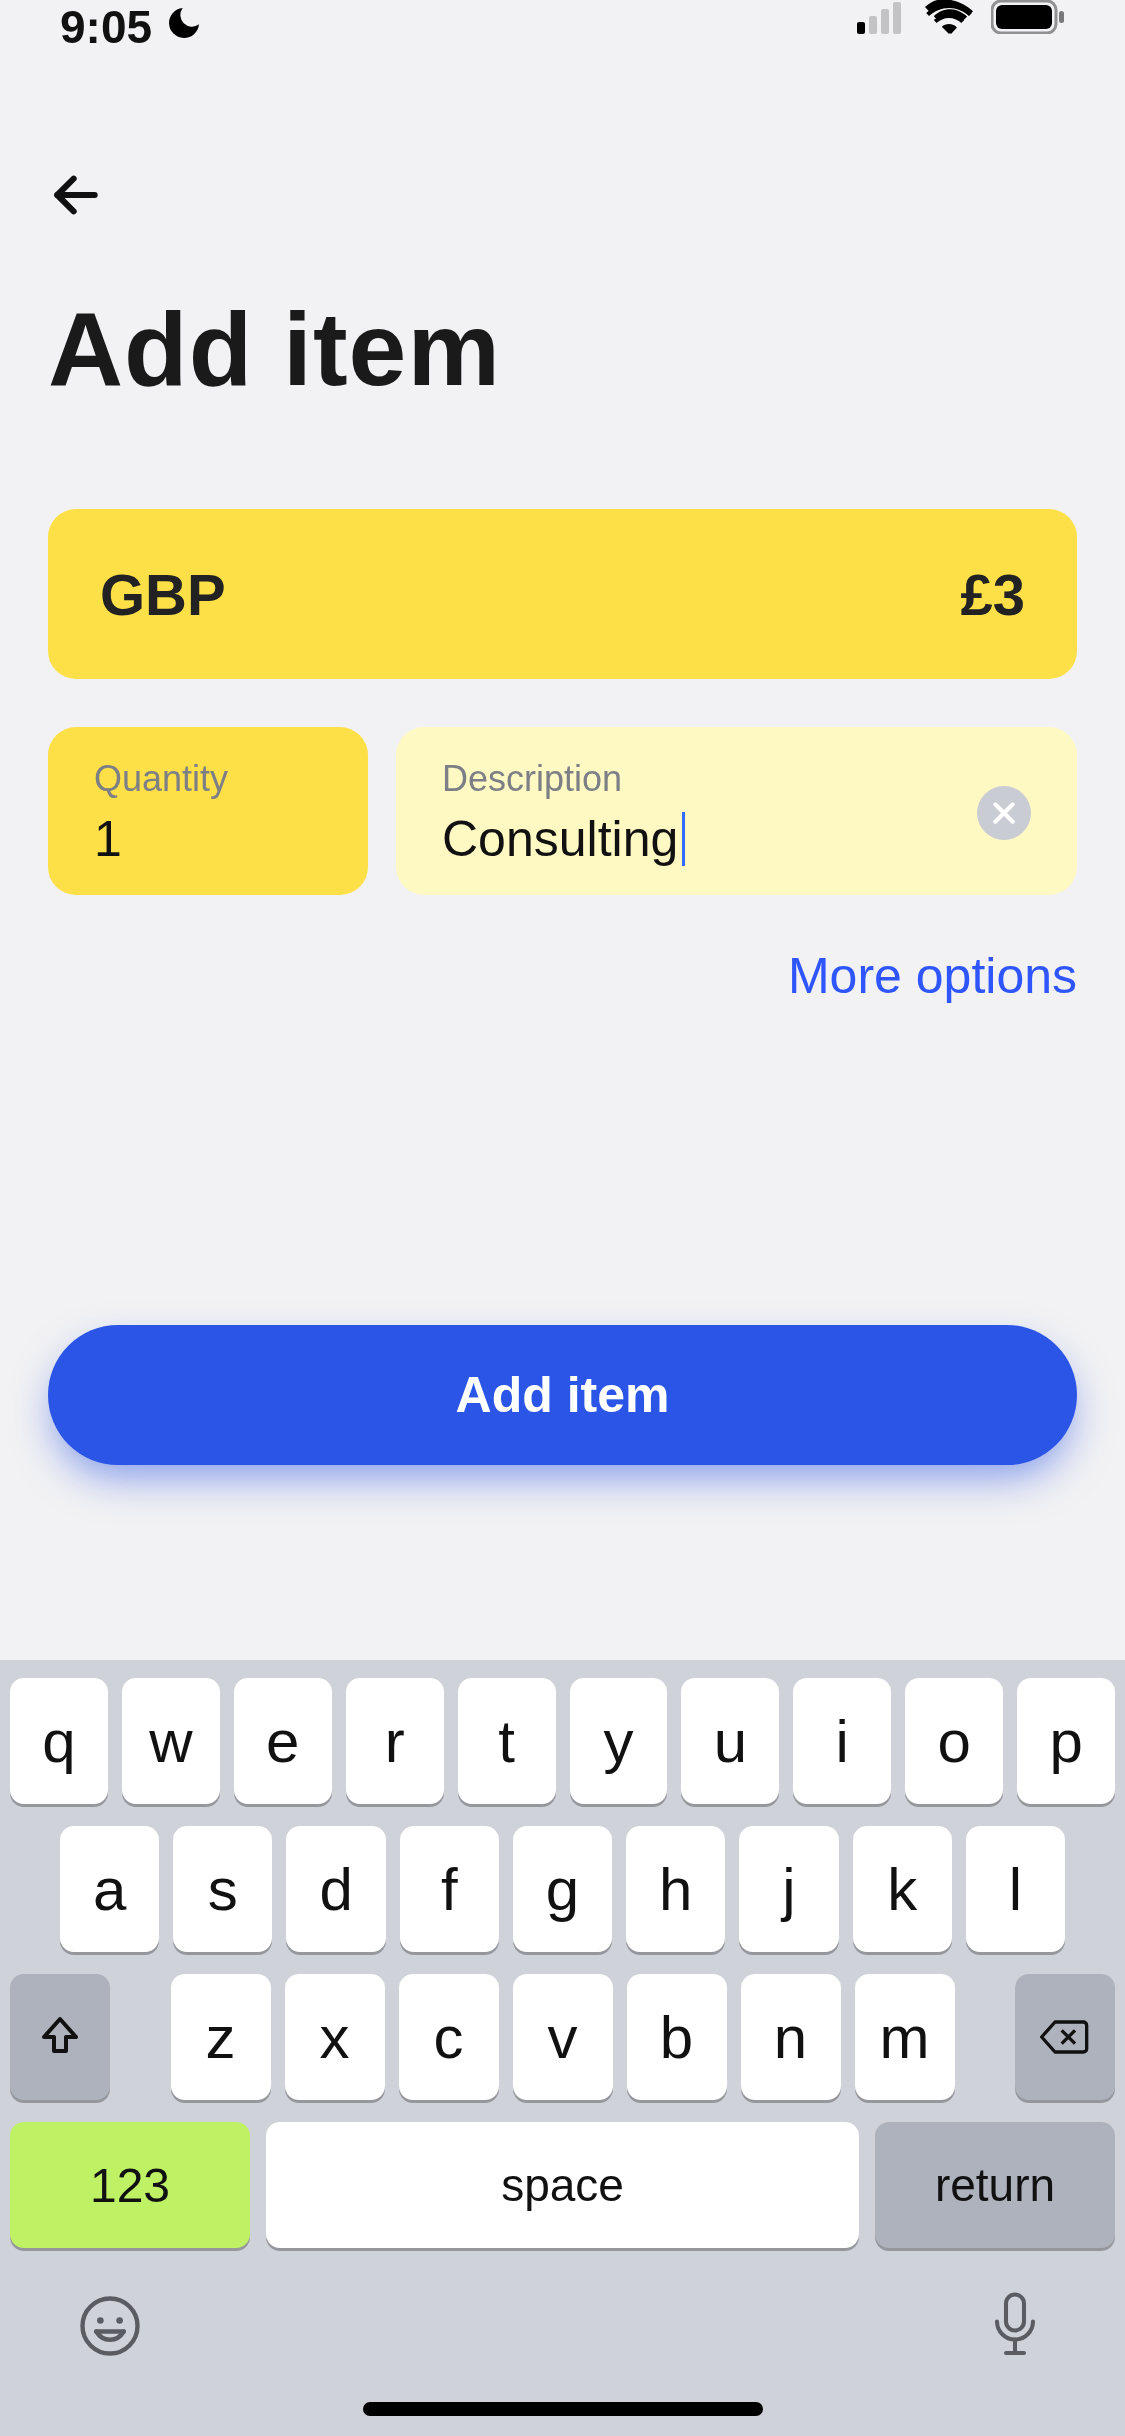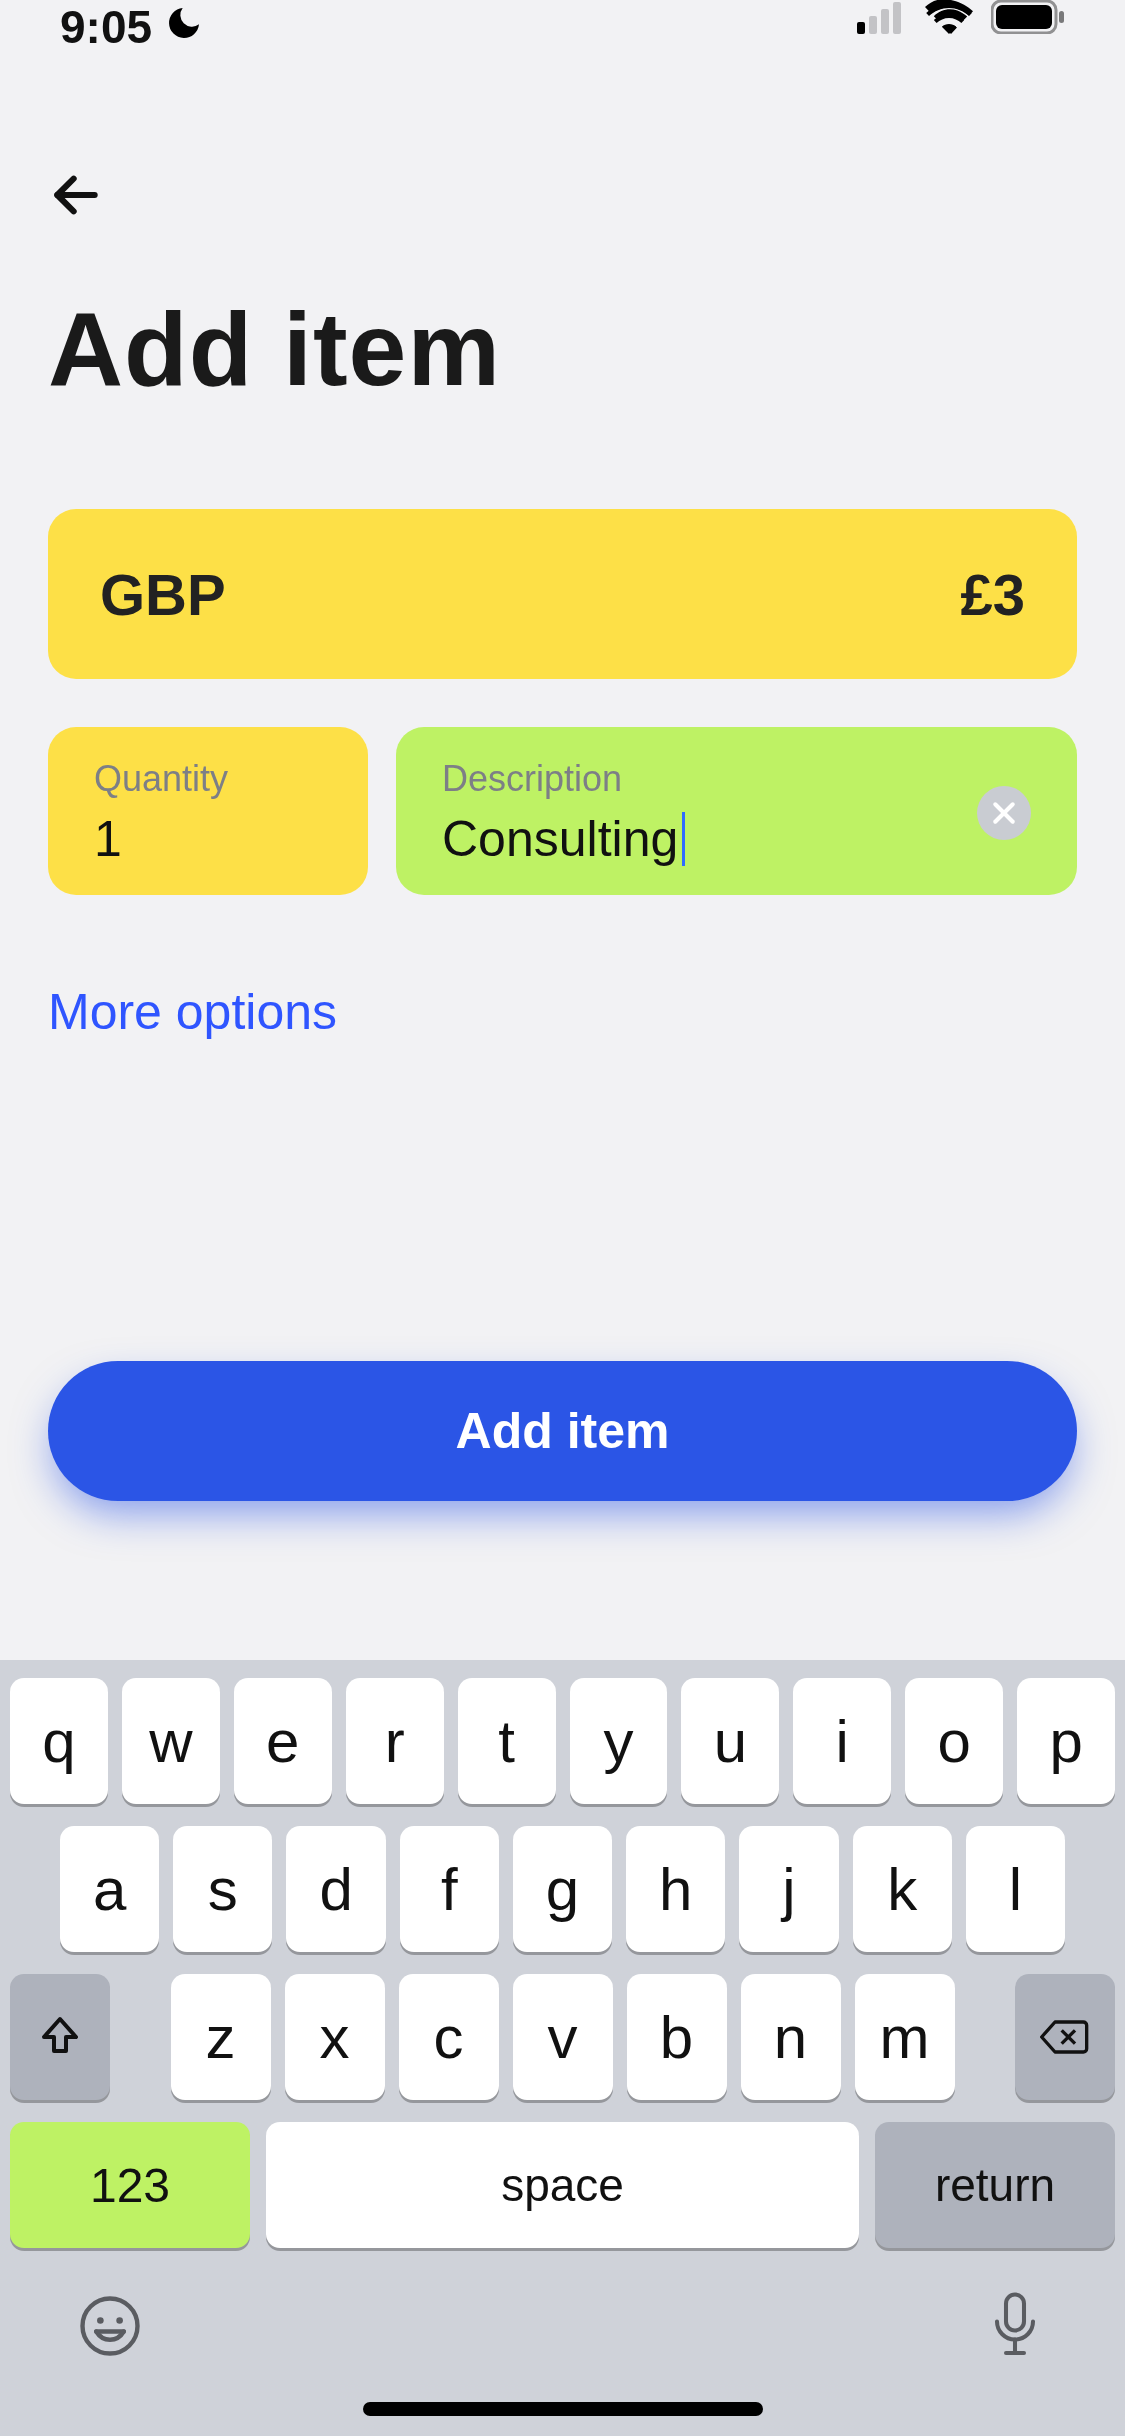--- a/index.html
+++ b/index.html
@@ -75,21 +75,21 @@
     display: flex;
     flex-direction: column;
     justify-content: center;
   }
   .desc-card {
     flex: 1;
     height: 168px;
     padding: 24px 46px 20px 46px;
     display: flex;
     align-items: center;
-    background: #bef264;
+    background: #fef9c3;
     border-radius: 28px;
     position: relative;
   }
   .desc-inner {
     flex: 1;
     display: flex;
     flex-direction: column;
     justify-content: center;
   }
   .field-label {
@@ -117,22 +117,22 @@
     border-radius: 50%;
     background: #c9ccd2;
     display: flex;
     align-items: center;
     justify-content: center;
     cursor: pointer;
   }
   .clear-btn svg { display: block; }
 
   .more-options {
-    margin-top: 88px;
-    text-align: left;
+    margin-top: 52px;
+    text-align: right;
     font-size: 50px;
     font-weight: 500;
     color: #2f55ff;
     cursor: pointer;
   }
 
   .submit-btn {
     margin-top: 320px;
     height: 140px;
     background: #2b55e6;

